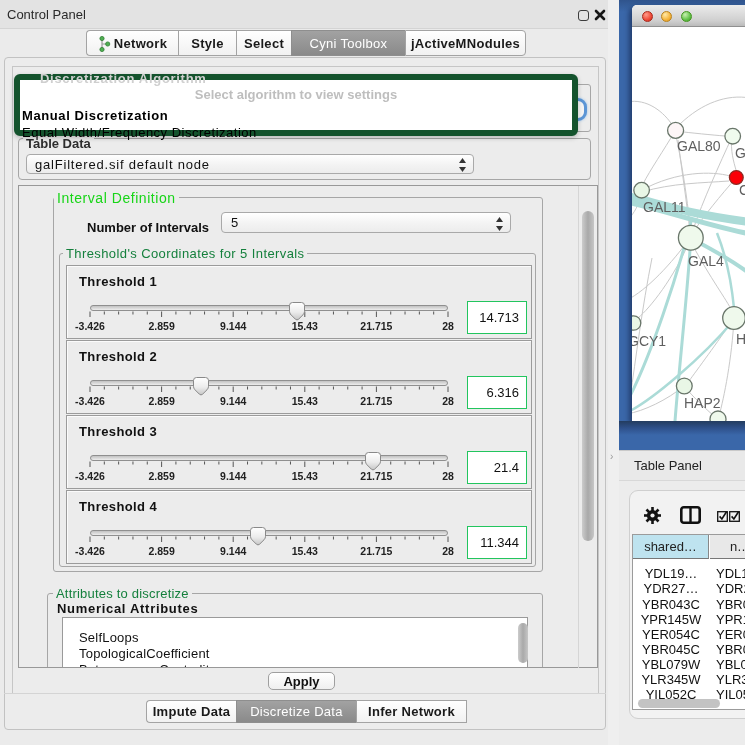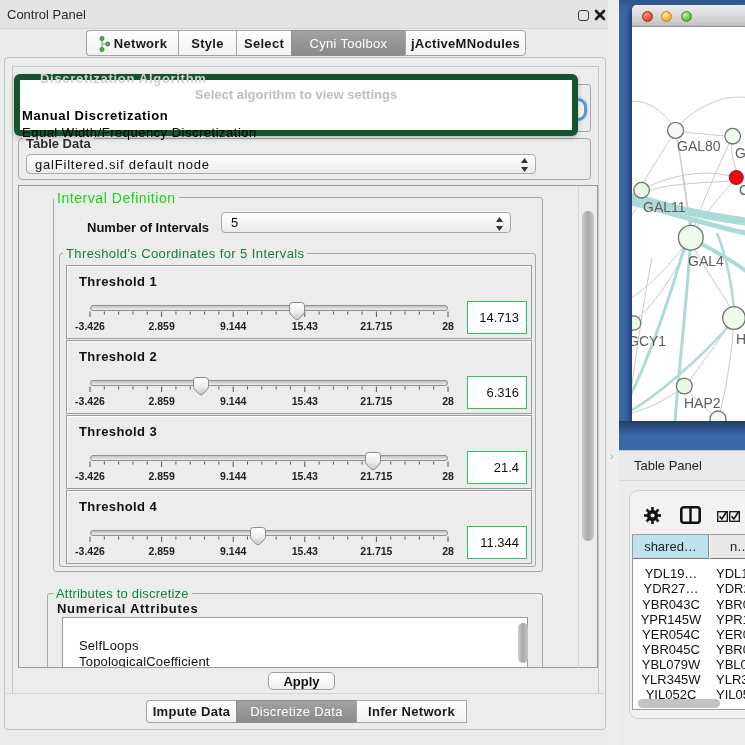--- a/index.html
+++ b/index.html
@@ -52,21 +52,21 @@
 
 
 .vsb-thumb { position:absolute; width:12px; border-radius:6px; background:linear-gradient(to right,#cccccc,#a9a9a9,#c6c6c6); }
 
 
 .btn { position:absolute; background:linear-gradient(#ffffff,#efefef); border:1px solid #9f9f9f;
   border-radius:4px; font-size:13px; color:#111; text-align:center; }
 
 
 #numlist { position:absolute; background:#fff; border:1px solid #9a9a9a; border-bottom:none;
-  font-size:13px; color:#111; padding-top:20px; }
+  font-size:13px; color:#111; padding-top:12px; }
 #numlist div { padding-left:16px; height:15.8px; line-height:15.8px; letter-spacing:0.2px; }
 
 
 #popup { left:14px; top:74px; width:564px; height:62px; background:#fff; border:6px solid #14532d;
   border-radius:6px; box-shadow:0 2px 5px rgba(0,0,0,0.22); z-index:50; }
 #popup .hint { position:absolute; left:0; right:0; top:7px; text-align:center; font-size:13px;
   font-weight:bold; color:#bebebe; }
 #popup .it1 { position:absolute; left:2px; top:28px; font-size:13px; font-weight:bold; color:#000; letter-spacing:0.6px; }
 #popup .it2 { position:absolute; left:2px; top:45px; font-size:13px; color:#000; letter-spacing:0.5px; }
 #fadelabel { left:40px; top:71px; font-size:13px; font-weight:bold; color:#cfcfcf; z-index:51; letter-spacing:0.7px; }
@@ -126,21 +126,21 @@
 
   <div id="bigpanel" class="abs"></div>
   <div id="innerpanel" class="abs"></div>
 
   <div class="gbox abs" style="left:18px; top:84px; width:573px; height:48px;"></div>
 
   <div class="abs" style="left:565px; top:98px; width:22px; height:23px; border:3px solid #5b95d5; border-radius:0 9px 9px 0; background:#f4f4f4; box-shadow:0 0 3px #9cc3e8;"></div>
 
   <div class="gbox abs" style="left:18px; top:138px; width:573px; height:42px; border-radius:4px;"></div>
   <div class="glabel abs" style="left:23px; top:136px;">Table Data</div>
-  <div class="combo abs" style="left:26px; top:154px; width:510px; height:20px;">
+  <div class="combo abs" style="left:26px; top:154px; width:448px; height:20px;">
     <span class="ctext" style="top:2px; left:8px; letter-spacing:0.8px;">galFiltered.sif default node</span>
     <span class="arrows" style="top:2px;">
         <svg width="9" height="16" viewBox="0 0 9 16">
           <path d="M4.5 1 L8 6 L1 6 Z" fill="#333"></path>
           <path d="M4.5 15 L8 10 L1 10 Z" fill="#333"></path>
         </svg>
       </span>
   </div>
 
   <div class="abs" style="left:18px; top:185px; width:580px; height:483px; border:1px solid #989898; background:#ececec;"></div>

